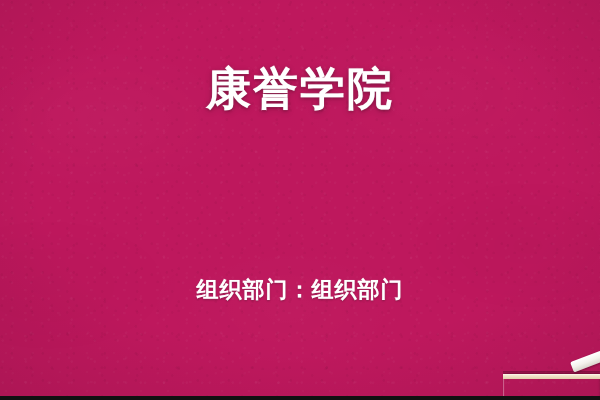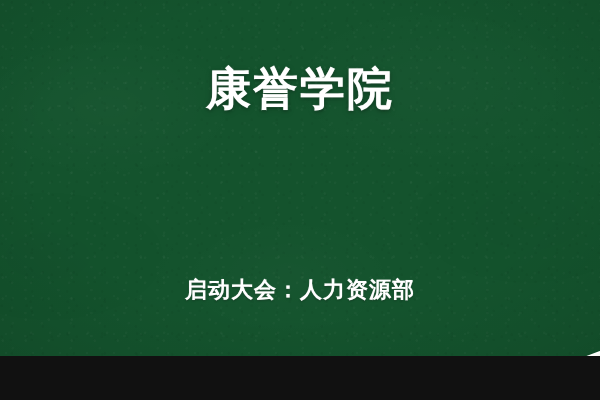--- a/index.html
+++ b/index.html
@@ -12,23 +12,23 @@
     width: 600px;
     height: 400px;
     overflow: hidden;
     font-family: "Liberation Sans", "DejaVu Sans", sans-serif;
   }
 
   
   #slide {
     position: relative;
     width: 600px;
-    height: 356px;
+    height: 396px;
     overflow: hidden;
-    background-color: #14532d;
+    background-color: #be185d;
     user-select: none;
   }
 
   
   .board-grain {
     position: absolute;
     inset: 0;
     pointer-events: none;
     opacity: 0.55;
     background-image:
@@ -193,21 +193,21 @@
   <div class="board-smudge"></div>
   <div class="board-vignette"></div>
 
   <div class="content">
 
     <div class="title-block">
       <span class="title-line line1">康誉学院</span>
     </div>
 
     <div class="subtitle-block">
-      <span class="subtitle-text">启动大会：人力资源部</span>
+      <span class="subtitle-text">组织部门：组织部门</span>
     </div>
 
   </div>
 
   <div class="ledge-shadow"></div>
 
   <div class="chalk-ledge">
     <div class="ledge-lip"></div>
   </div>
 

